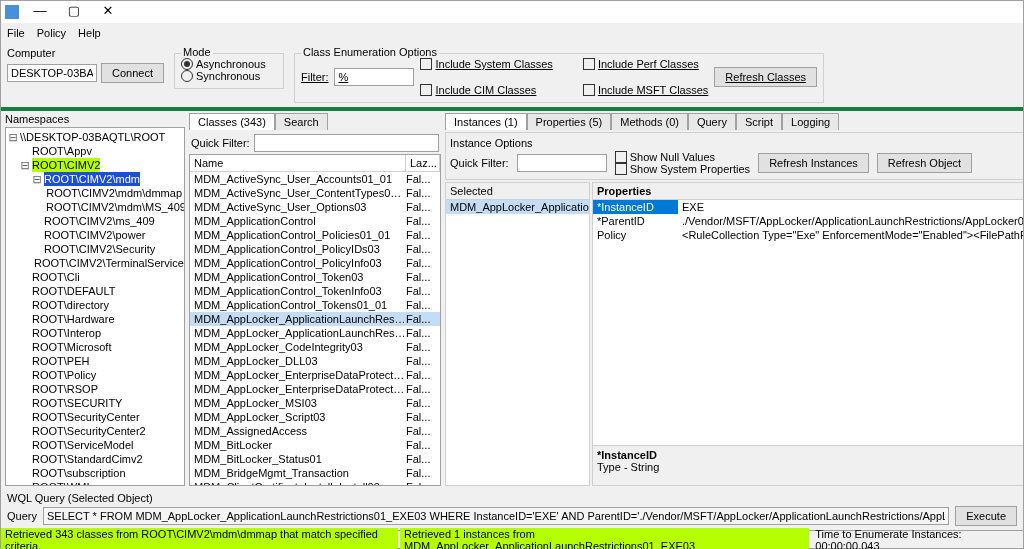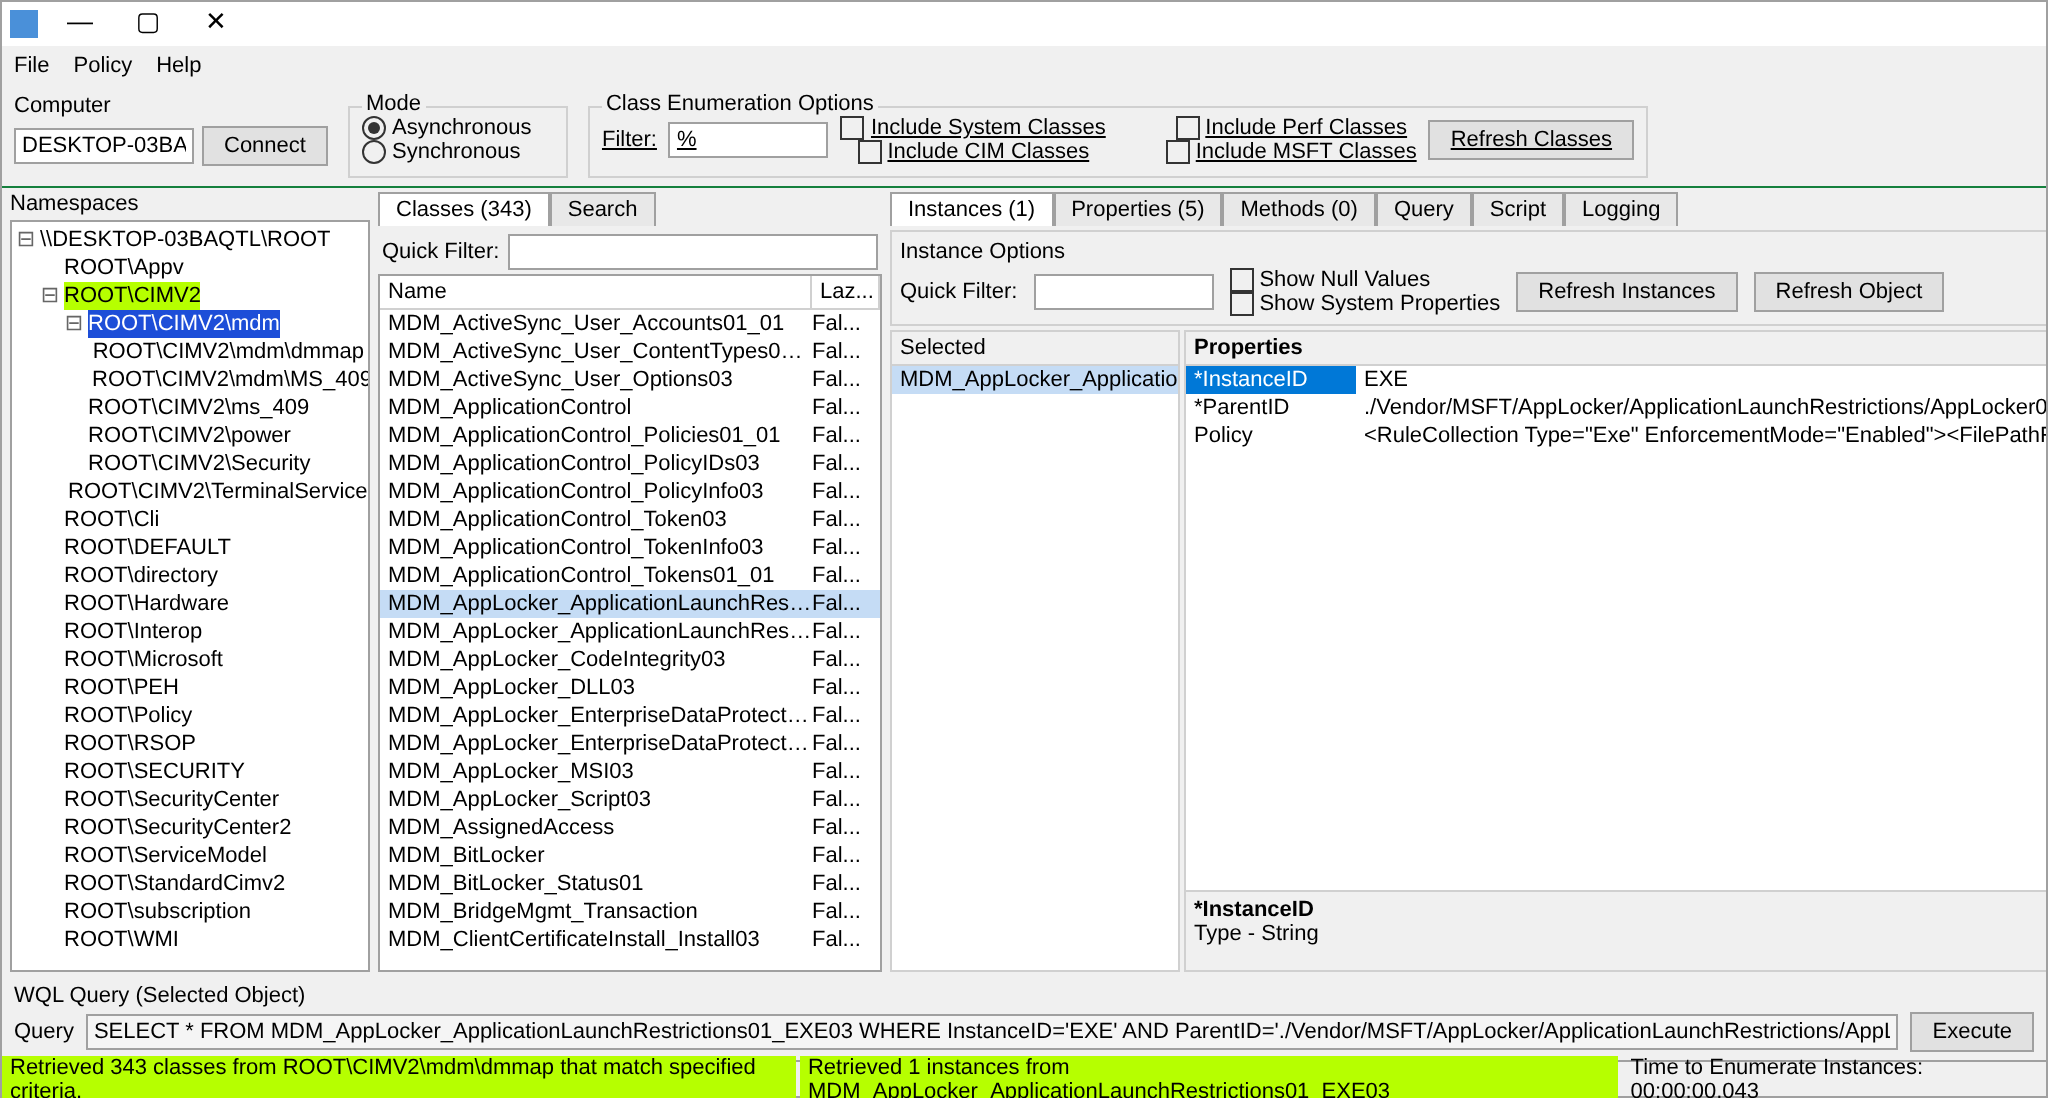--- a/index.html
+++ b/index.html
@@ -4,35 +4,35 @@
 <style>
 * { box-sizing: border-box; font-family: "Segoe UI", Tahoma, sans-serif; font-size: 11px; }
 body { margin: 0; background: #f0f0f0; color: #000; }
 .window { width: 1024px; height: 549px; background: #f0f0f0; border: 1px solid #a0a0a0; position: relative; display: flex; flex-direction: column; }
 .titlebar { height: 22px; background: #fff; display: flex; align-items: center; padding: 0 4px; }
 .titlebar .icon { width: 14px; height: 14px; background: #4a90d9; margin-right: 4px; }
 .titlebar .title { flex: 1; }
 .titlebar .btns { display: flex; }
 .titlebar .btns div { width: 34px; height: 20px; text-align: center; line-height: 18px; font-size: 13px; }
 .menubar { height: 20px; display: flex; align-items: center; padding: 0 6px; gap: 12px; background: #f0f0f0; }
-.toprow { display: flex; align-items: flex-start; padding: 4px 6px; gap: 10px; border-bottom: 1px solid #15803d;}
+.toprow { display: flex; align-items: flex-start; padding: 4px 6px; gap: 10px; border-bottom: 4px solid #15803d;}
 .group { border: 1px solid #d0d0d0; padding: 4px 6px 6px; position: relative; margin-top: 6px; }
 .group .legend { position: absolute; top: -8px; left: 6px; background: #f0f0f0; padding: 0 2px; }
 .computer-col { display:flex; flex-direction:column; gap:4px; }
 .computer-row { display:flex; gap:4px; align-items:center; }
 input[type=text] { border: 1px solid #a0a0a0; background: #fff; height: 18px; padding: 0 3px; font-size:11px; }
 .btn { border: 1px solid #a0a0a0; background: #e1e1e1; height: 20px; padding: 0 10px; line-height: 18px; cursor:pointer; }
 .radio, .check { display:flex; align-items:center; gap:3px; }
 .radio-dot, .check-box { width:12px; height:12px; border:1px solid #333; border-radius:50%; display:inline-flex; align-items:center; justify-content:center; }
 .check-box { border-radius:0; }
 .radio-dot.sel::after { content:''; width:6px; height:6px; background:#333; border-radius:50%; }
 .ceo { display:flex; flex-direction:column; gap:4px; }
 .ceo-row { display:flex; align-items:center; gap:6px;text-decoration:underline; }
 .ceo-checks { display:flex; gap:30px; }
-.ceo-col { display:flex; flex-direction:column; gap:0;align-items:center; }
+.ceo-col { display:flex; flex-direction:column; gap:14px; }
 
 .body { flex:1; display:flex; overflow:hidden; padding: 2px 4px; gap:4px;}
 .col-ns { width: 180px; display:flex; flex-direction:column; }
 .col-cls { width: 252px; display:flex; flex-direction:column; }
 .col-right { flex:1; display:flex; flex-direction:column; }
 
 .panel-label { margin-bottom:2px; }
 .panelbox { border:1px solid #a0a0a0; background:#fff; flex:1; overflow:auto; }
 .tree { padding:2px; white-space:nowrap; line-height:14px; }
 .tree .row { display:flex; align-items:center; gap:2px; }

